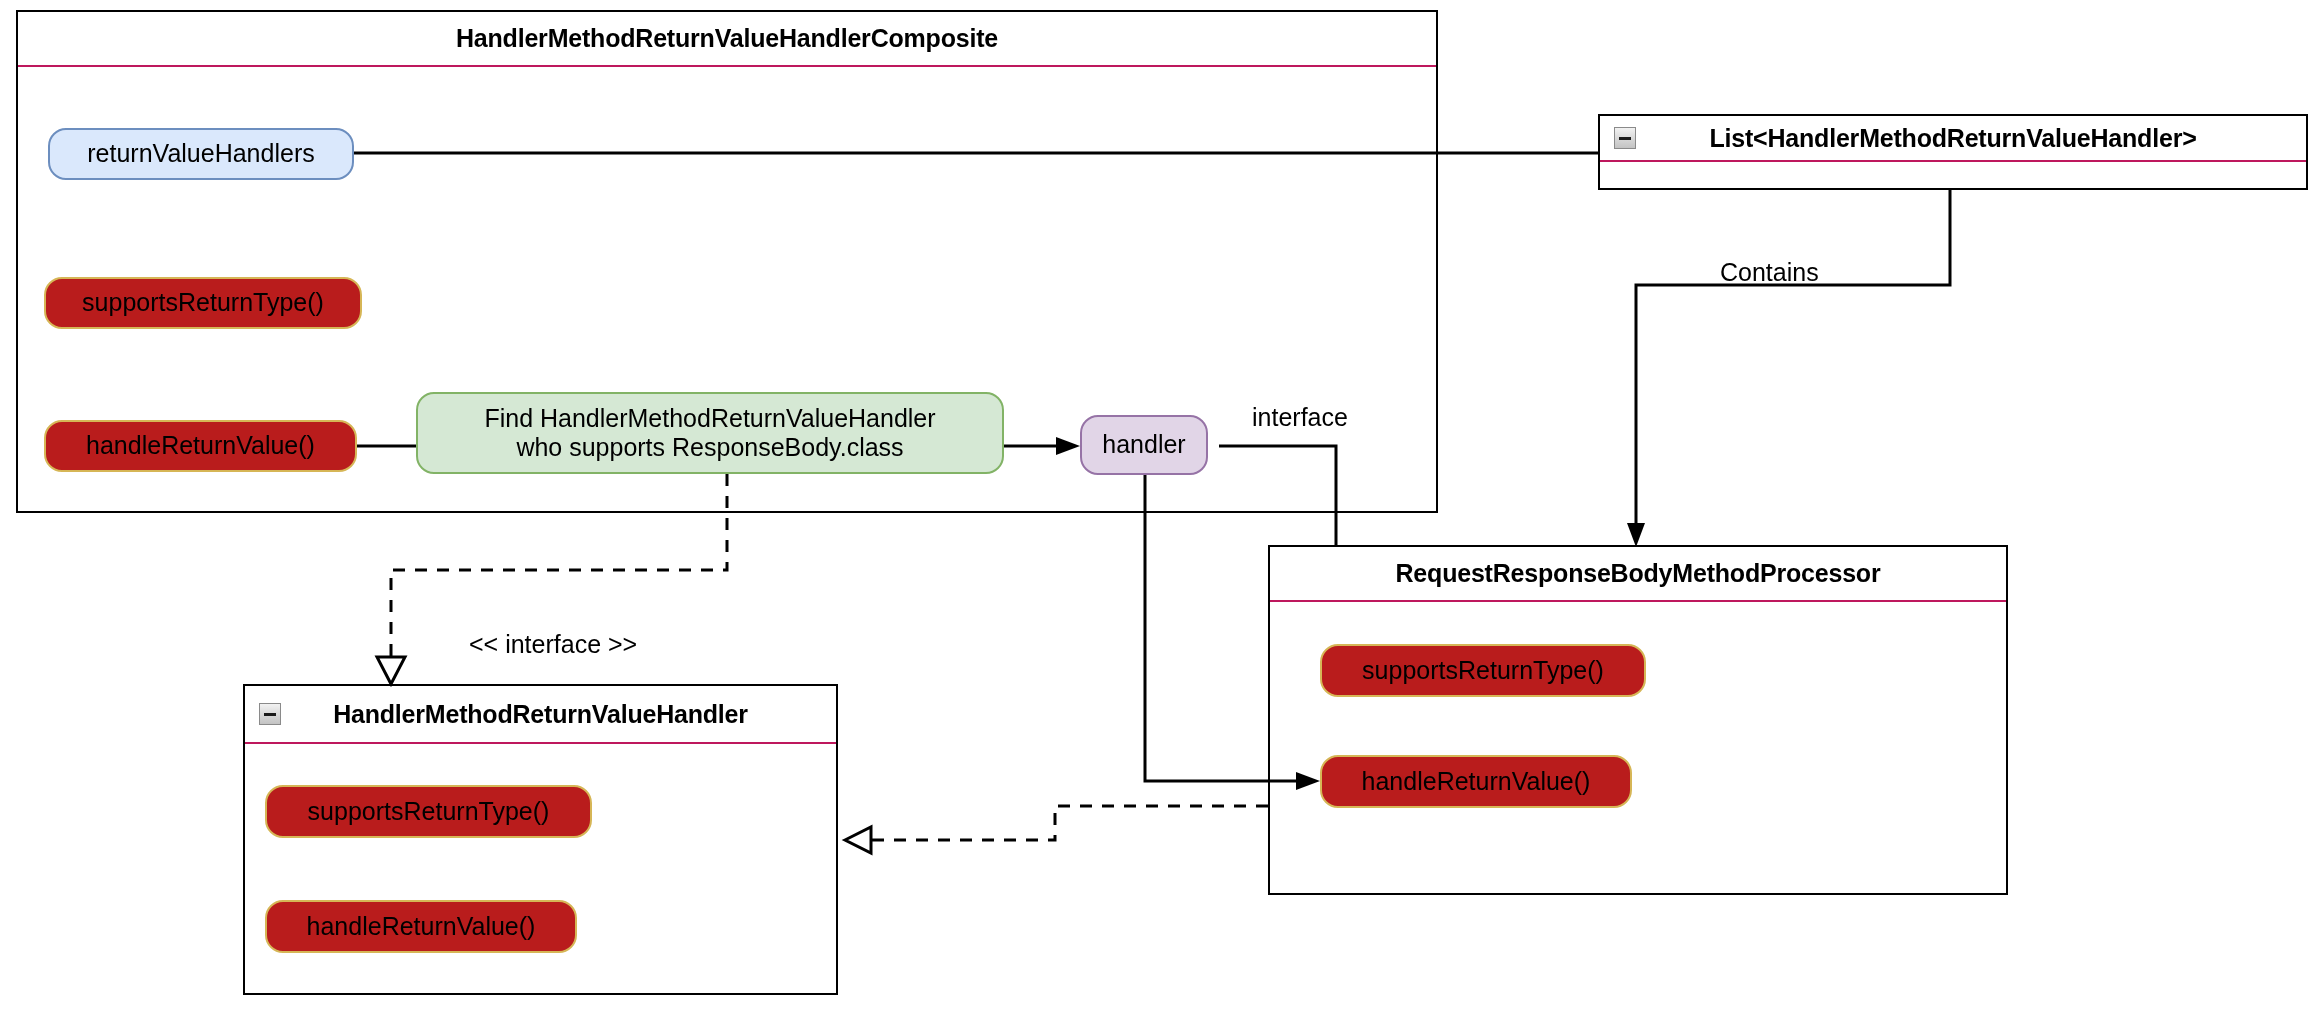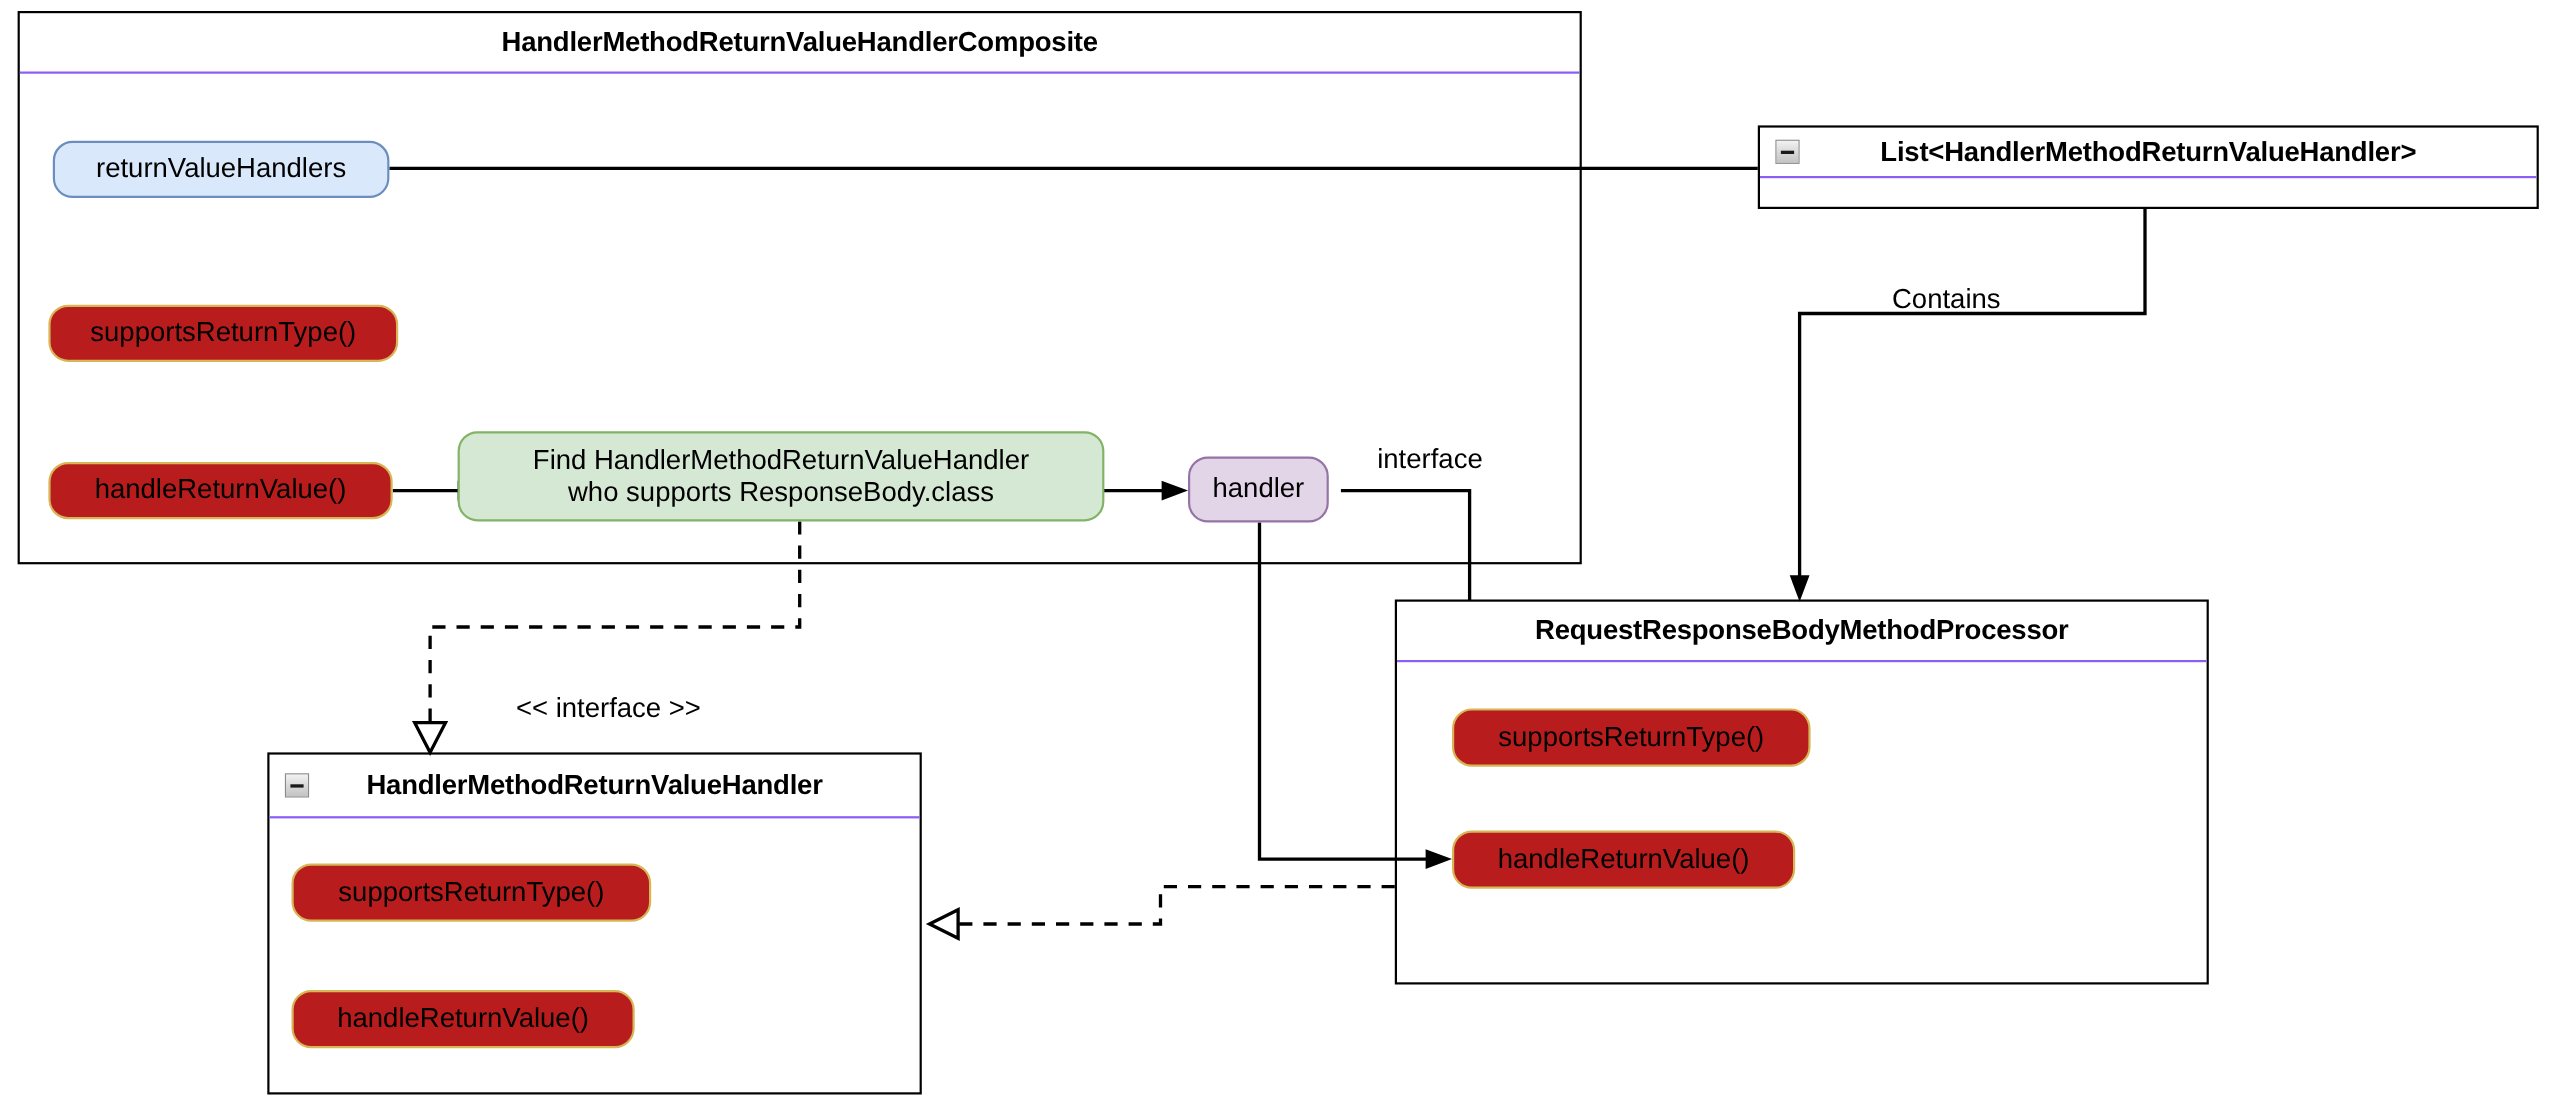--- a/index.html
+++ b/index.html
@@ -24,21 +24,21 @@
   .uml-box {
     position: absolute;
     box-sizing: border-box;
     background: #ffffff;
     border: 2px solid #000000;
     z-index: 5;
   }
   .uml-header {
     box-sizing: border-box;
     width: 100%;
-    border-bottom: 2px solid #8b5cf6;
+    border-bottom: 2px solid #be185d;
     display: flex;
     align-items: center;
     justify-content: center;
     position: relative;
   }
   .uml-title {
     font-weight: bold;
     font-size: 25px;
     letter-spacing: -0.2px;
     white-space: nowrap;

